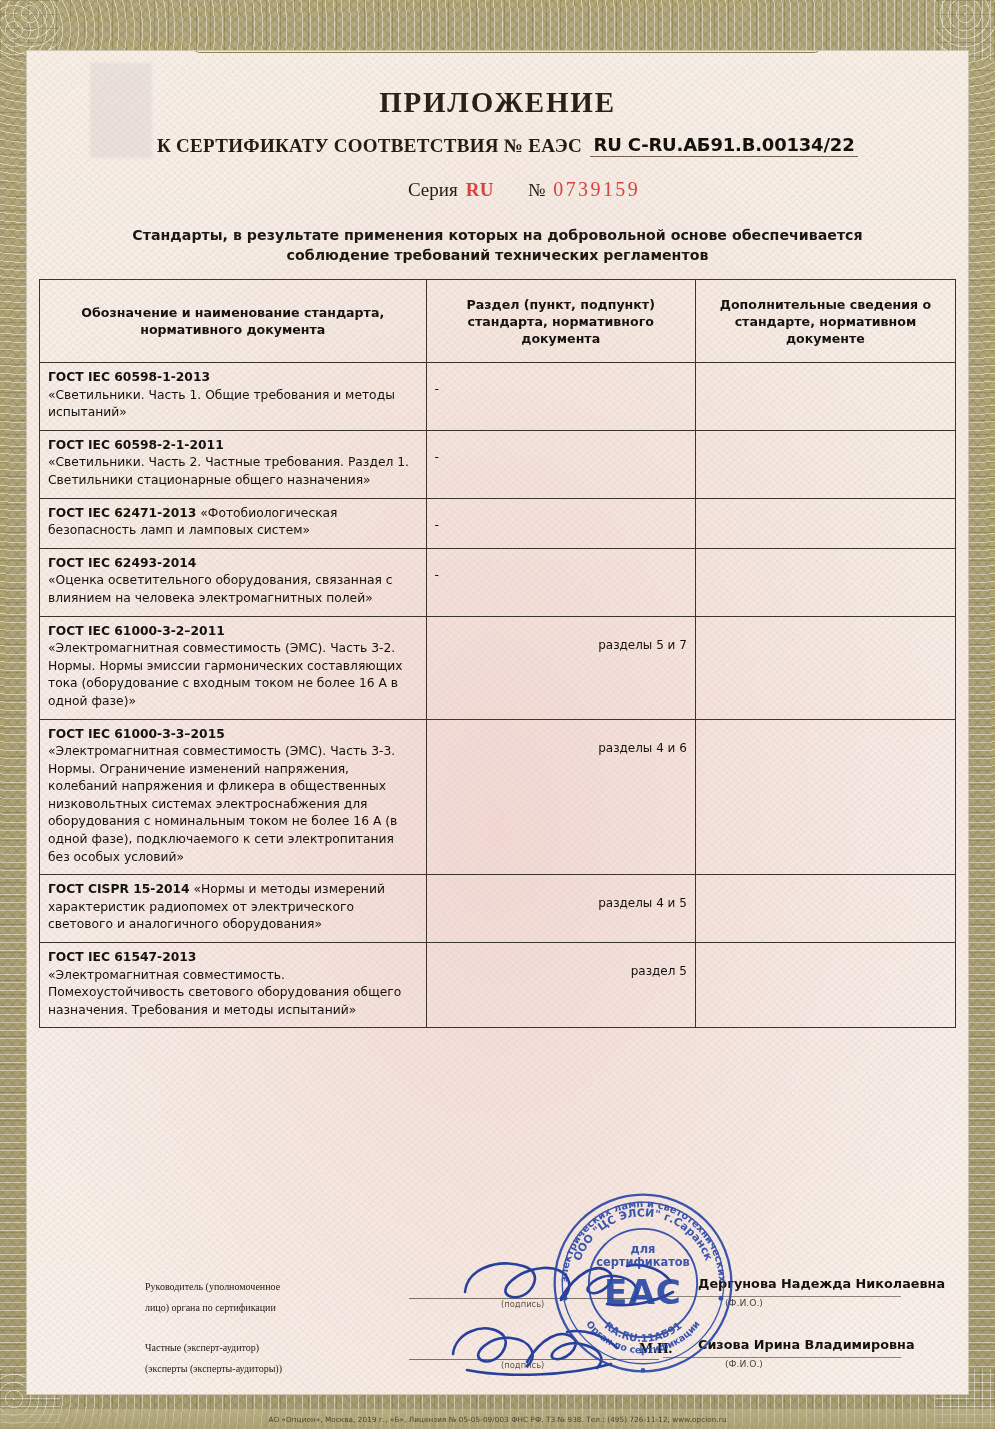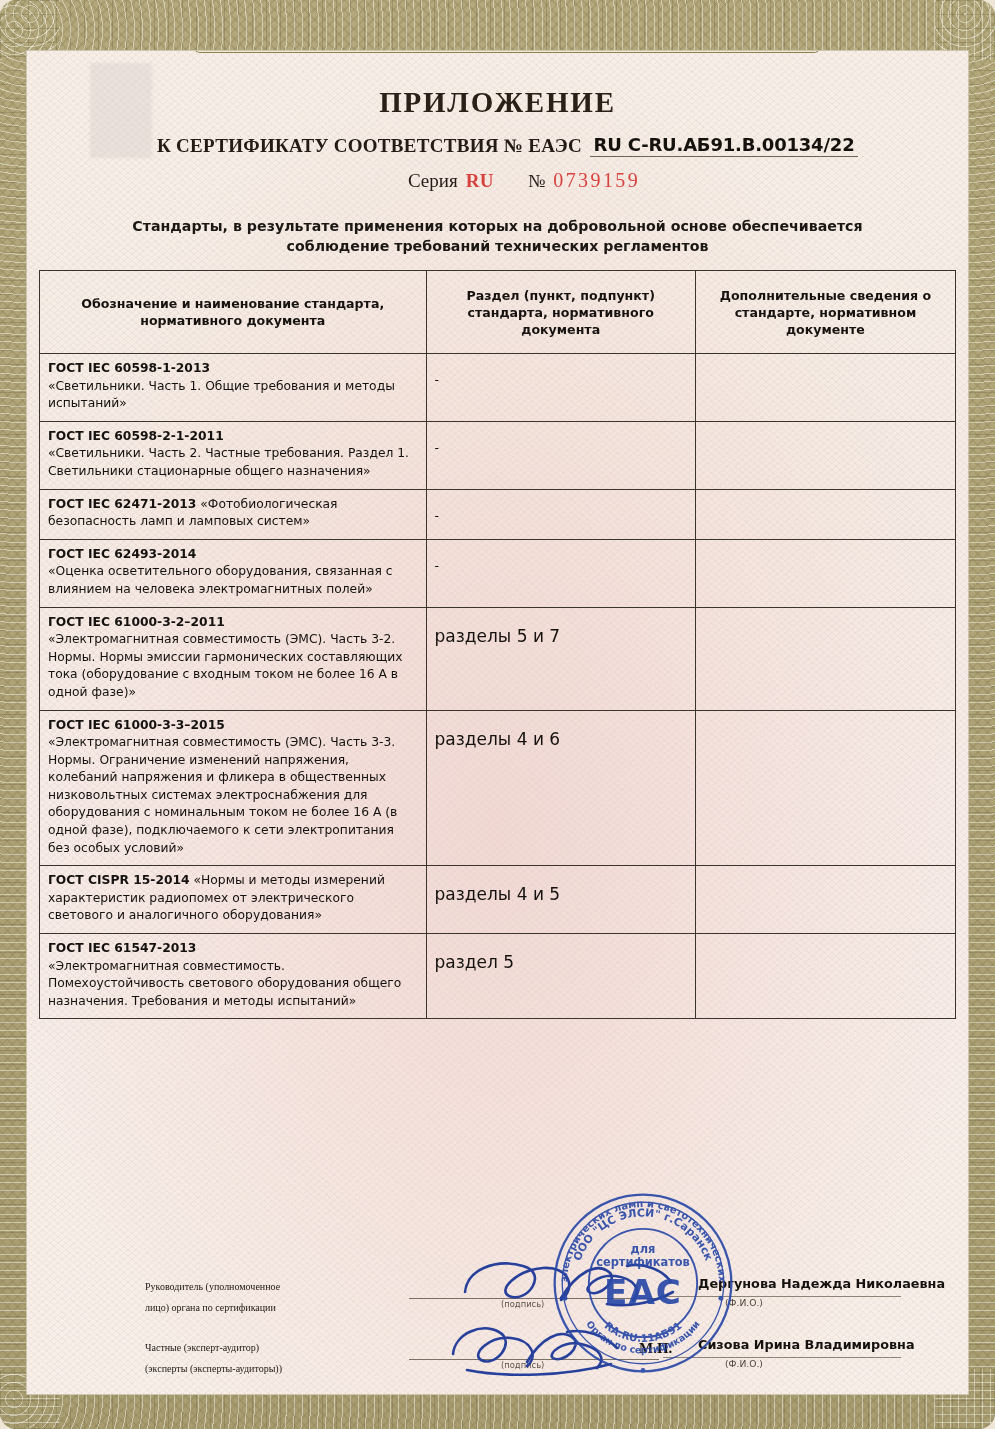--- a/index.html
+++ b/index.html
@@ -13,21 +13,20 @@
   
   .sheet{
     position:relative;
     width:995px;height:1429px;
     box-sizing:border-box;
     background:
       repeating-linear-gradient(45deg, rgba(140,128,84,.30) 0 2px, rgba(255,255,255,0) 2px 7px),
       repeating-linear-gradient(-45deg, rgba(140,128,84,.30) 0 2px, rgba(255,255,255,0) 2px 7px),
       linear-gradient(#b3a97c,#a79d70);
     overflow:hidden;
-    border-radius:16px;
   }
   .guilloche-top,.guilloche-bottom{
     position:absolute;left:0;right:0;height:60px;
     background:
       repeating-radial-gradient(circle at 14px 30px, rgba(255,255,255,.55) 0 1px, rgba(0,0,0,0) 1px 8px),
       repeating-linear-gradient(90deg, rgba(120,110,70,.45) 0 1px, rgba(0,0,0,0) 1px 14px);
     opacity:.8;
   }
   .guilloche-top{top:0}
   .guilloche-bottom{bottom:0}
@@ -111,21 +110,21 @@
   }
   .cert-number{
     font-family:"DejaVu Sans", sans-serif;
     font-weight:700;
     font-size:18px;
     color:#15110d;
     letter-spacing:-.2px;
   }
   .series-line{
     display:flex;align-items:baseline;justify-content:center;
-    margin-top:12px;padding-left:53px;
+    margin-top:21px;padding-left:53px;
   }
   .series-label{
     font-family:"Liberation Serif", serif;
     font-size:19px;color:#241c15;
   }
   .series-value{
     font-family:"Liberation Serif", serif;
     font-weight:700;font-size:19px;
     color:#d8423e;margin-left:8px;letter-spacing:.5px;
   }
@@ -179,24 +178,25 @@
 
   .std-name{
     font-family:"DejaVu Sans", sans-serif;
     font-size:12.3px;
     line-height:17.6px;
     color:#14110e;
   }
   .std-name b{font-weight:700;}
   .cell-section{
     font-family:"DejaVu Sans", sans-serif;
-    font-size:17px;
+    font-size:12px;
     line-height:17.6px;
     color:#14110e;
     padding-top:20px !important;
+    text-align:right;
   }
   .cell-dash{
     font-family:"DejaVu Sans", sans-serif;
     font-size:12.6px;
     color:#14110e;
     padding-top:18px !important;
   }
   .cell-extra{}
 
   
@@ -495,14 +495,17 @@
       </text>
       <text x="100" y="68" text-anchor="middle" font-size="12">для</text>
       <text x="100" y="82" text-anchor="middle" font-size="12">сертификатов</text>
       <text x="100" y="122" text-anchor="middle" font-size="36" letter-spacing="1">ЕАС</text>
       <circle cx="18" cy="116" r="2.6"></circle>
       <circle cx="182" cy="116" r="2.6"></circle>
       <circle cx="100" cy="192" r="2.6"></circle>
     </g>
   </svg>
 
+  <div class="footer-strip">
+    <span class="footer-text">АО «Опцион», Москва, 2019 г., «Б», Лицензия № 05-05-09/003 ФНС РФ. ТЗ № 938. Тел.: (495) 726-11-12, www.opcion.ru</span>
+  </div>
 
 </div>
 
 </body></html>

